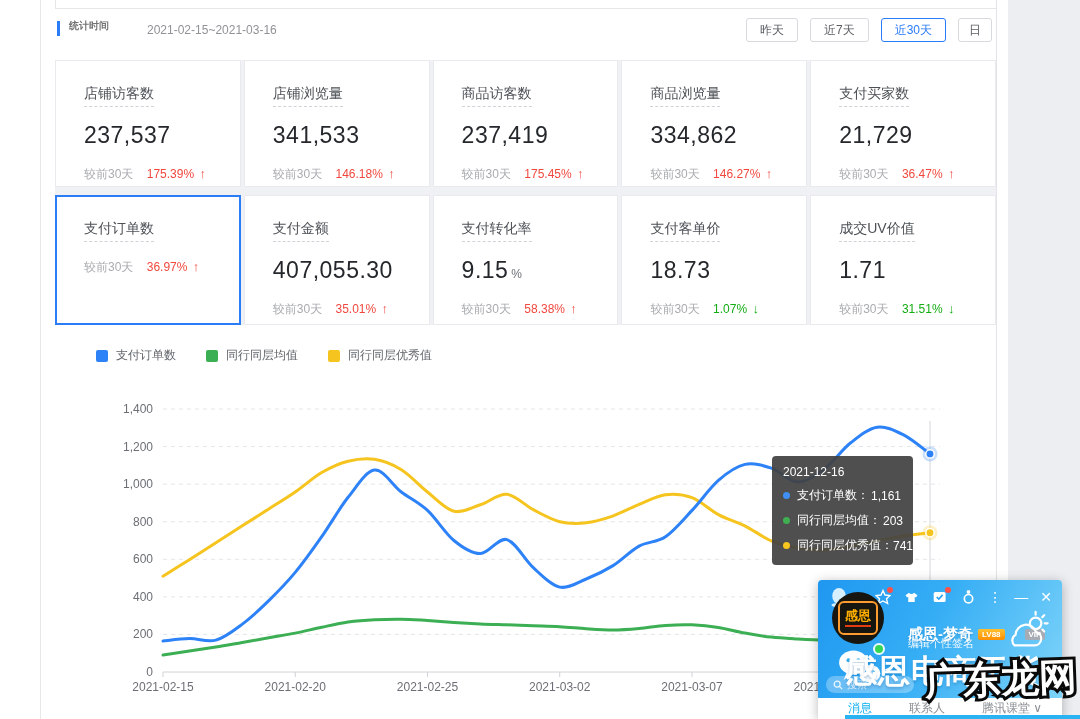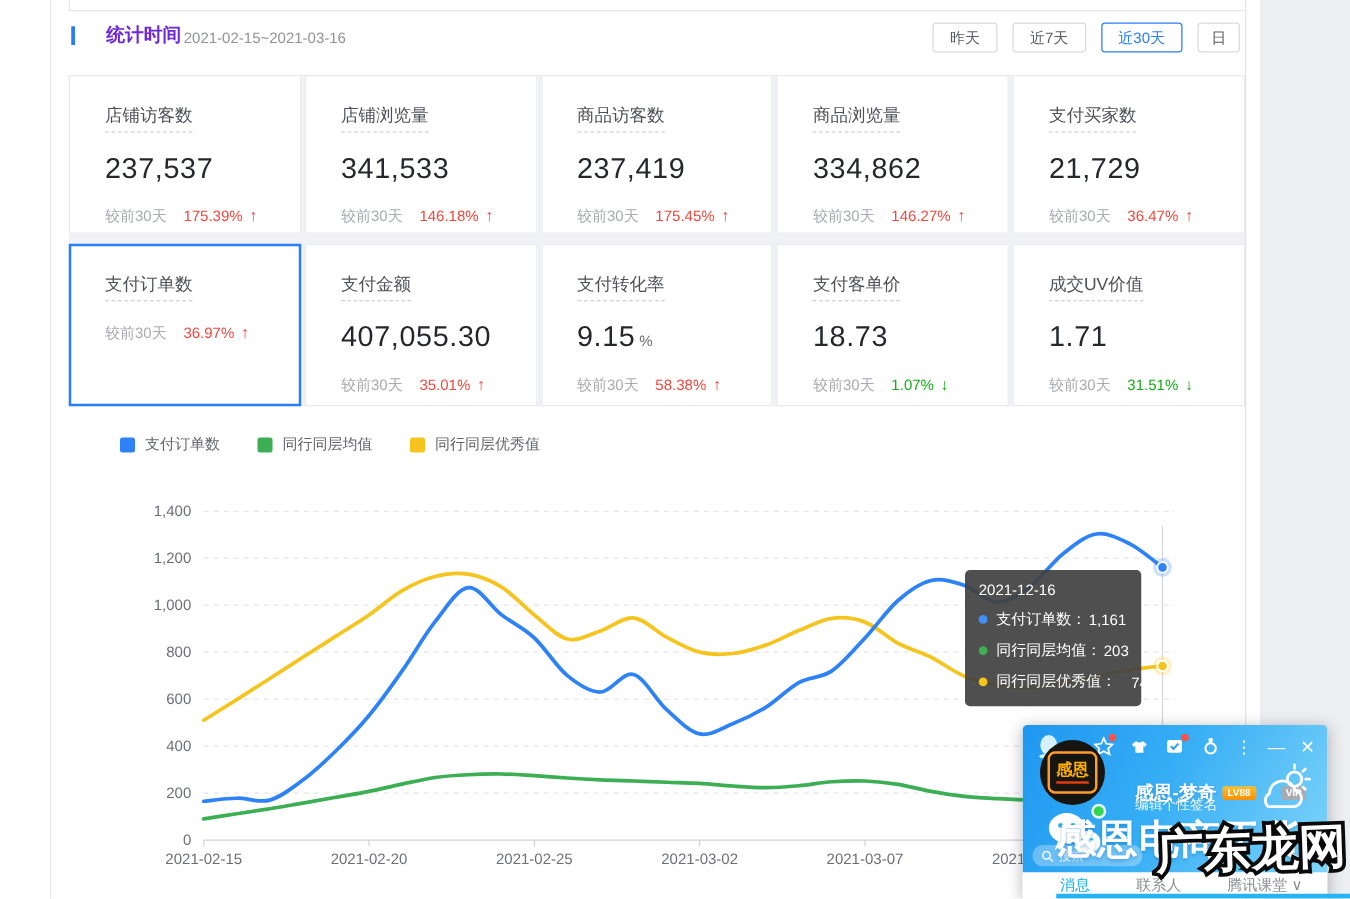--- a/index.html
+++ b/index.html
@@ -9,21 +9,21 @@
 
   
   .right-gray { position:absolute; left:1008px; top:0; width:72px; height:719px; background:#eceef2; }
   .left-line  { position:absolute; left:40px; top:0; width:1px; height:719px; background:#e8e8e8; }
   .panel-top  { position:absolute; left:55px; top:8px; width:941px; height:1px; background:#e5e6e8; }
   .panel-top-stub { position:absolute; left:55px; top:0; width:1px; height:9px; background:#e5e6e8; }
   .panel-right{ position:absolute; left:996px; top:0; width:1px; height:719px; background:#e3e4e7; }
 
   
   .hdr-bar   { position:absolute; left:57px; top:21px; width:3px; height:15px; background:#2b7cf7; }
-  .hdr-title { position:absolute; left:85px; top:19px; font-size:15px; font-weight:bold; color:#6d28d9; }
+  .hdr-title { position:absolute; left:69px; top:19px; font-size:10px; font-weight:bold; color:#737373; }
   .hdr-date  { position:absolute; left:147px; top:23px; font-size:12px; color:#8f9296; }
   .hdr-btns  { position:absolute; right:88px; top:18px; display:flex; gap:12px; }
   .hdr-btn   { font-size:12px; color:#5a5e63; background:#fff; border:1px solid #d7dade; border-radius:3px; padding:4px 13px; cursor:pointer; line-height:14px; }
   .hdr-btn.day { padding:4px 10px; }
   .hdr-btn.active { color:#2b7cf7; border-color:#2b7cf7; }
 
   
   .cards { position:absolute; left:55px; top:60px; width:941px; height:265px;
            display:grid; grid-template-columns:repeat(5,1fr); grid-template-rows:127px 130px;
            column-gap:3px; row-gap:8px; background:#eff1f4; }
@@ -278,21 +278,21 @@
       <div class="tt-row">
     <span class="tt-dot" style="background: rgb(63, 175, 82);"></span>
     <span>同行同层均值</span>
     <span>：</span>
     <span style="margin-left:2px;">203</span>
   </div>
       <div class="tt-row">
     <span class="tt-dot" style="background: rgb(247, 197, 30);"></span>
     <span>同行同层优秀值</span>
     <span>：</span>
-    <span style="margin-left:12px;">741</span>
+    <span style="margin-left:0;">741</span>
   </div>
     </div>
 
   <div class="qq">
     <div class="qq-header"></div>
 
     <div class="qq-icons">
       <span class="qq-ico">
         <svg width="18" height="20" viewBox="0 0 20 22">
             <ellipse cx="10" cy="10" rx="7.5" ry="9" fill="#d6f0ff"></ellipse>

